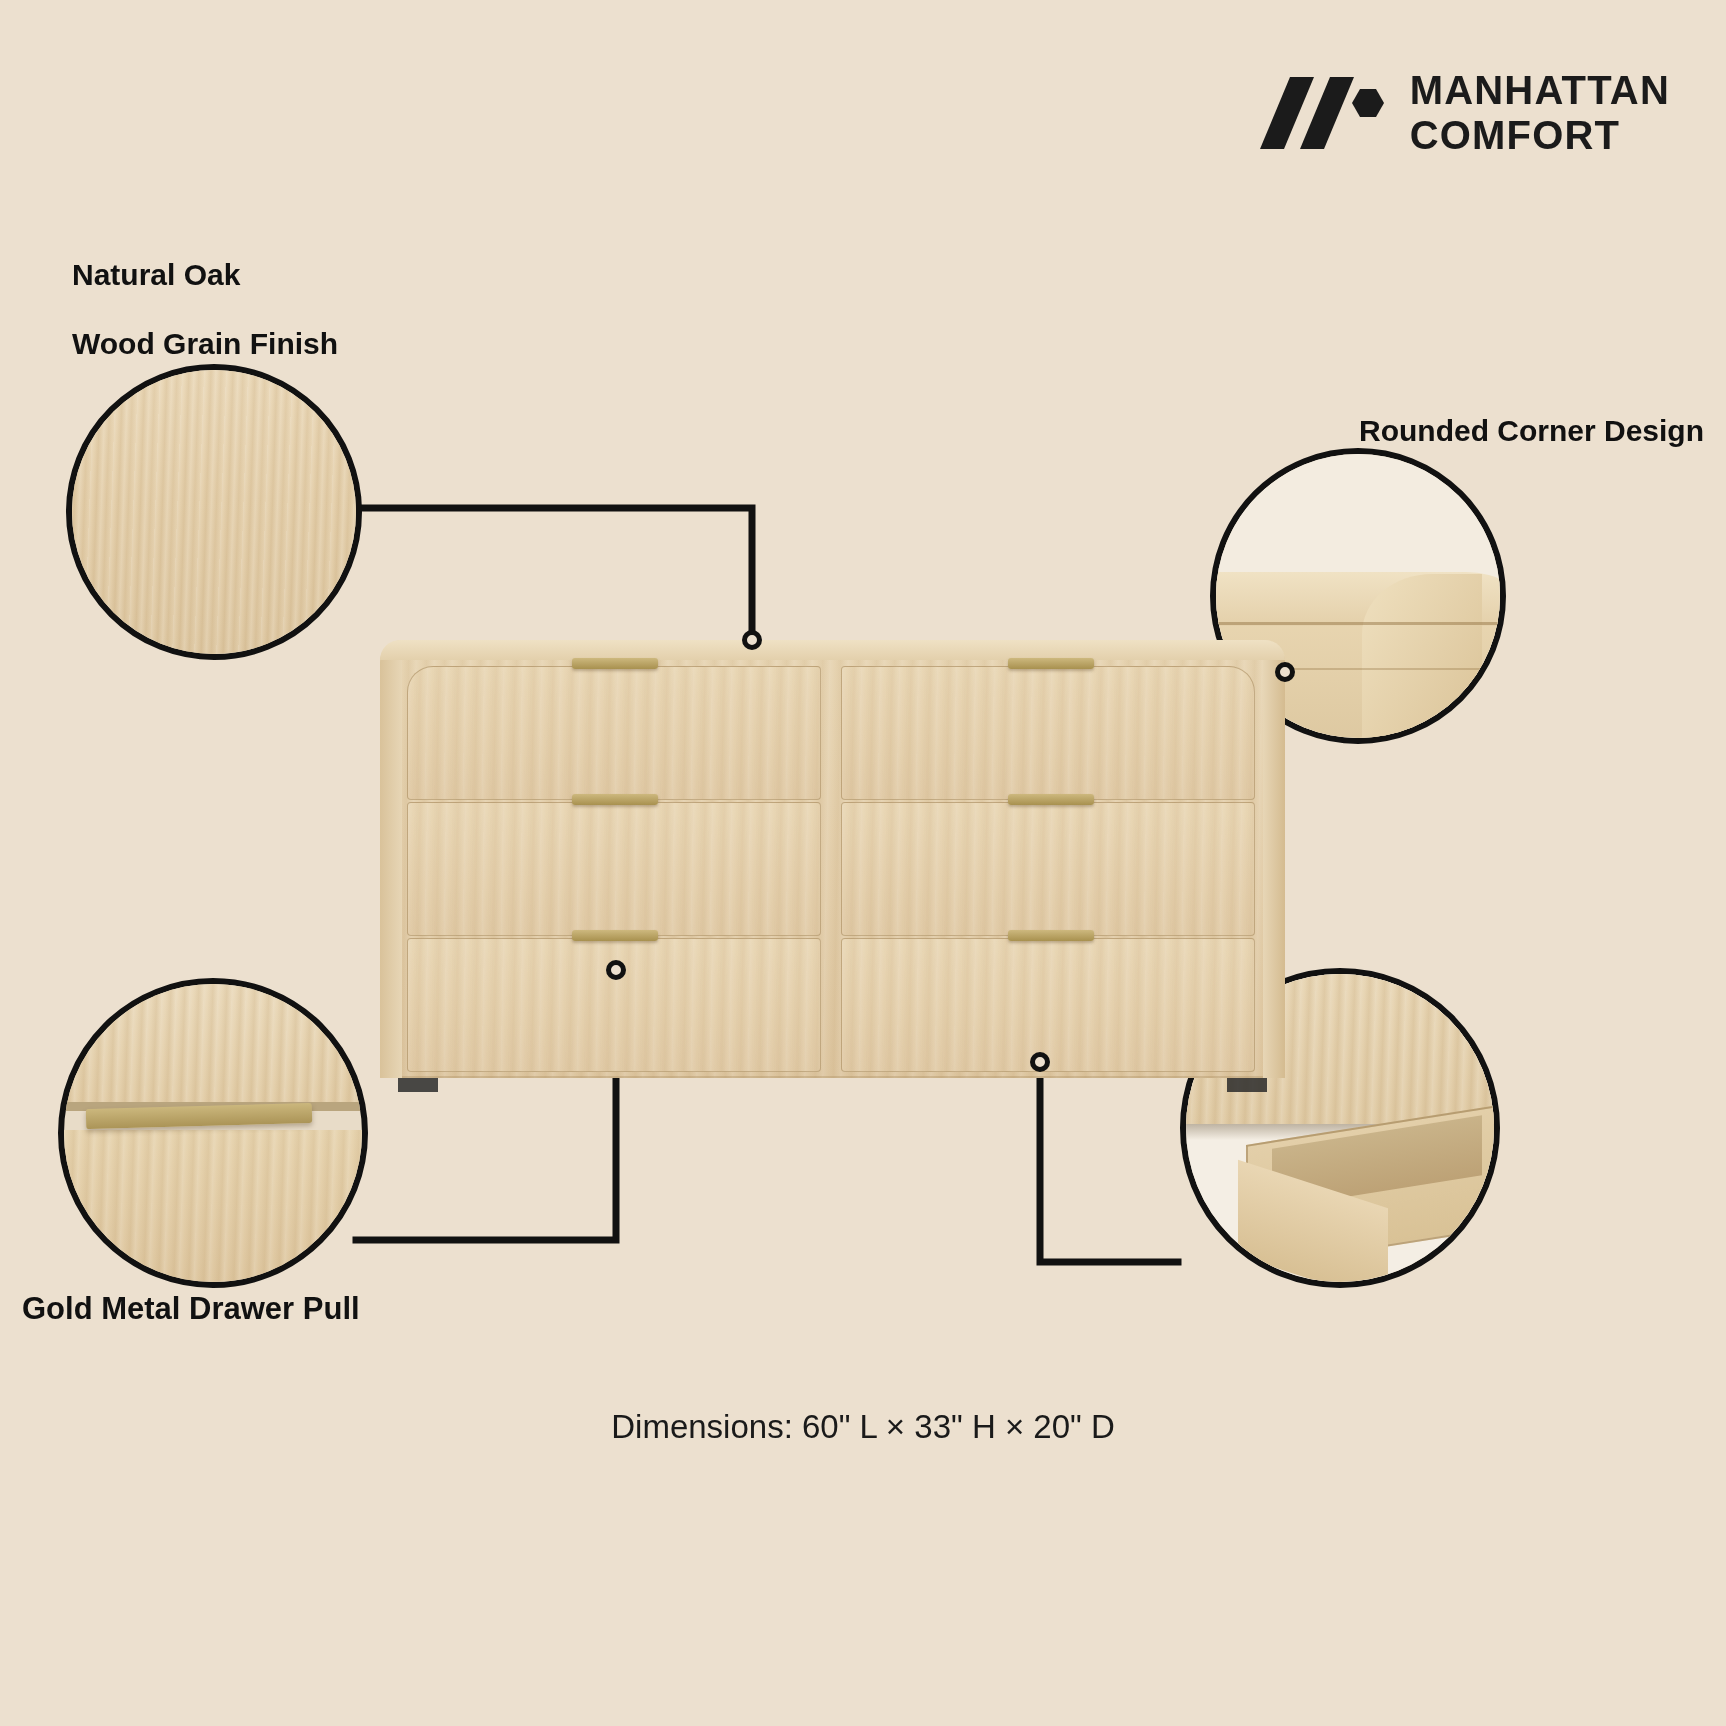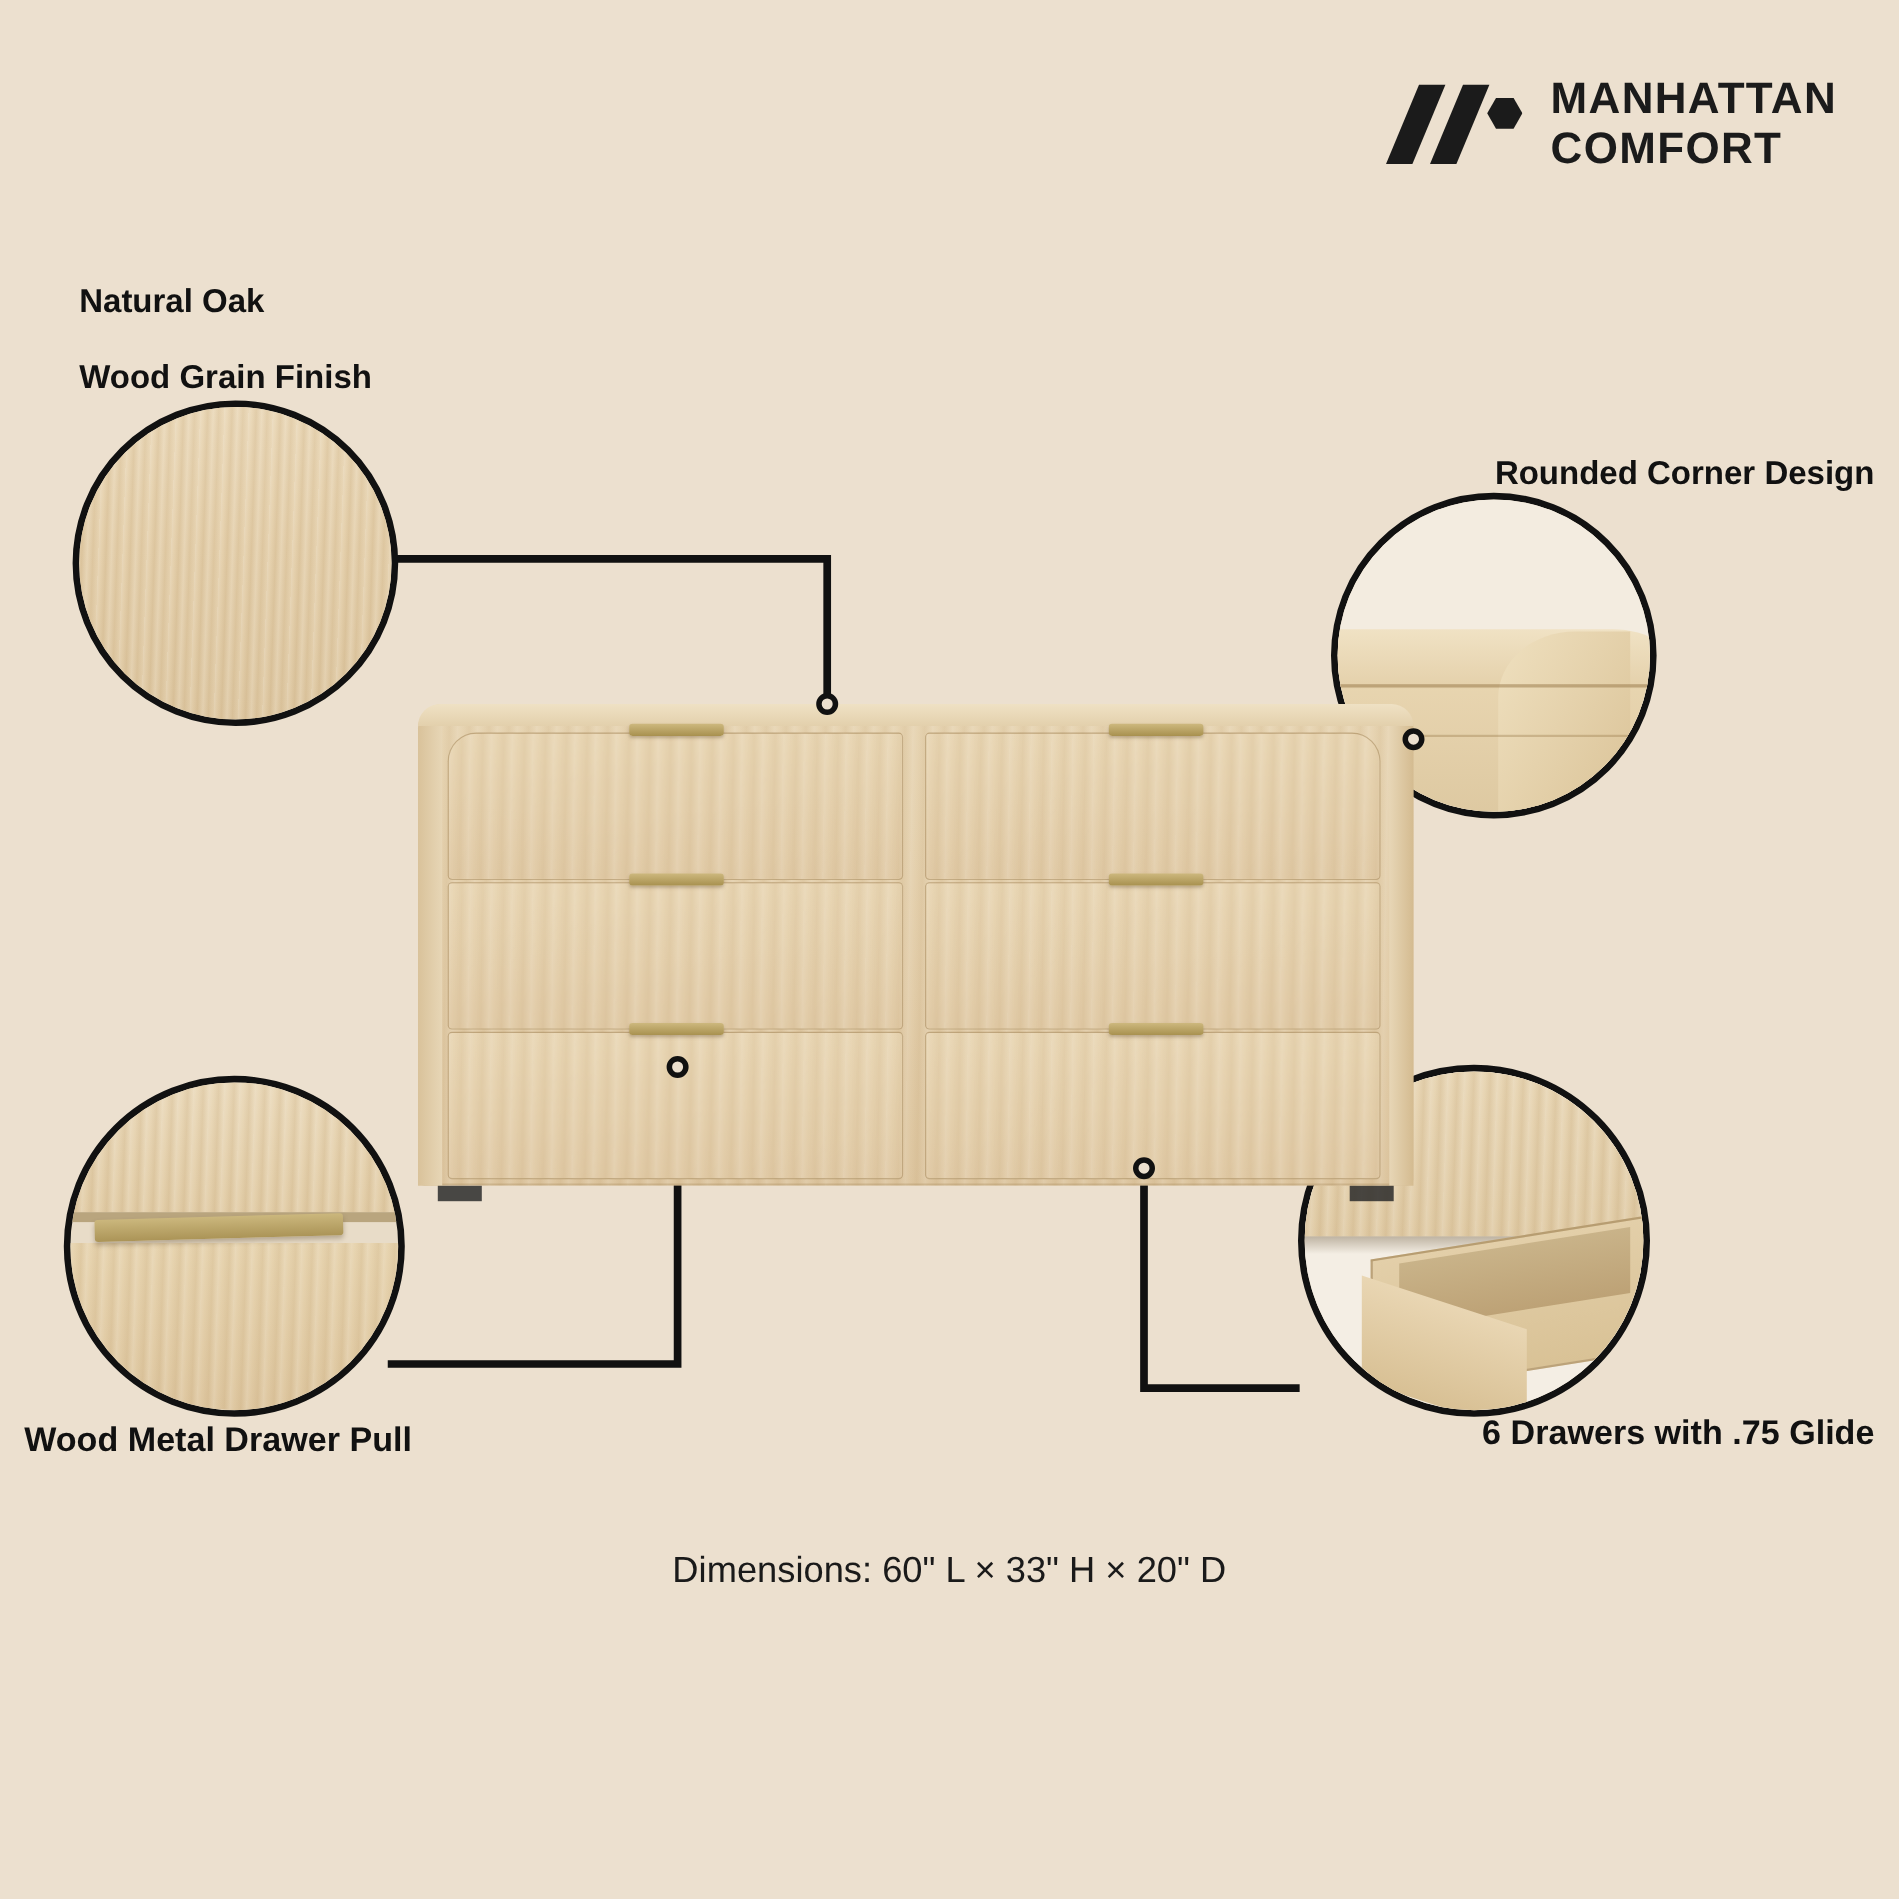--- a/index.html
+++ b/index.html
@@ -385,22 +385,21 @@
 
       <path d="M1178 1262 L1040 1262 L1040 1062"></path>
     </g>
   </svg>
 
   <div class="label" id="label-corner">Rounded Corner Design</div>
   <div class="label" id="label-oak">
     <div class="l1">Natural Oak</div>
     <div class="l2">Wood Grain Finish</div>
   </div>
-  <div class="label" id="label-pull">Wood Metal Drawer Pull</div>
-  <div class="label" id="label-glide">6 Drawers with .75 Glide</div>
+  <div class="label" id="label-pull">Gold Metal Drawer Pull</div>
 
   <div class="bubble" id="bubble-oak">
     <div class="wood"></div>
   </div>
 
   <div class="bubble" id="bubble-corner">
     <div class="corner-scene">
       <div class="corner-face"></div>
       <div class="corner-top"></div>
       <div class="corner-round"></div>

